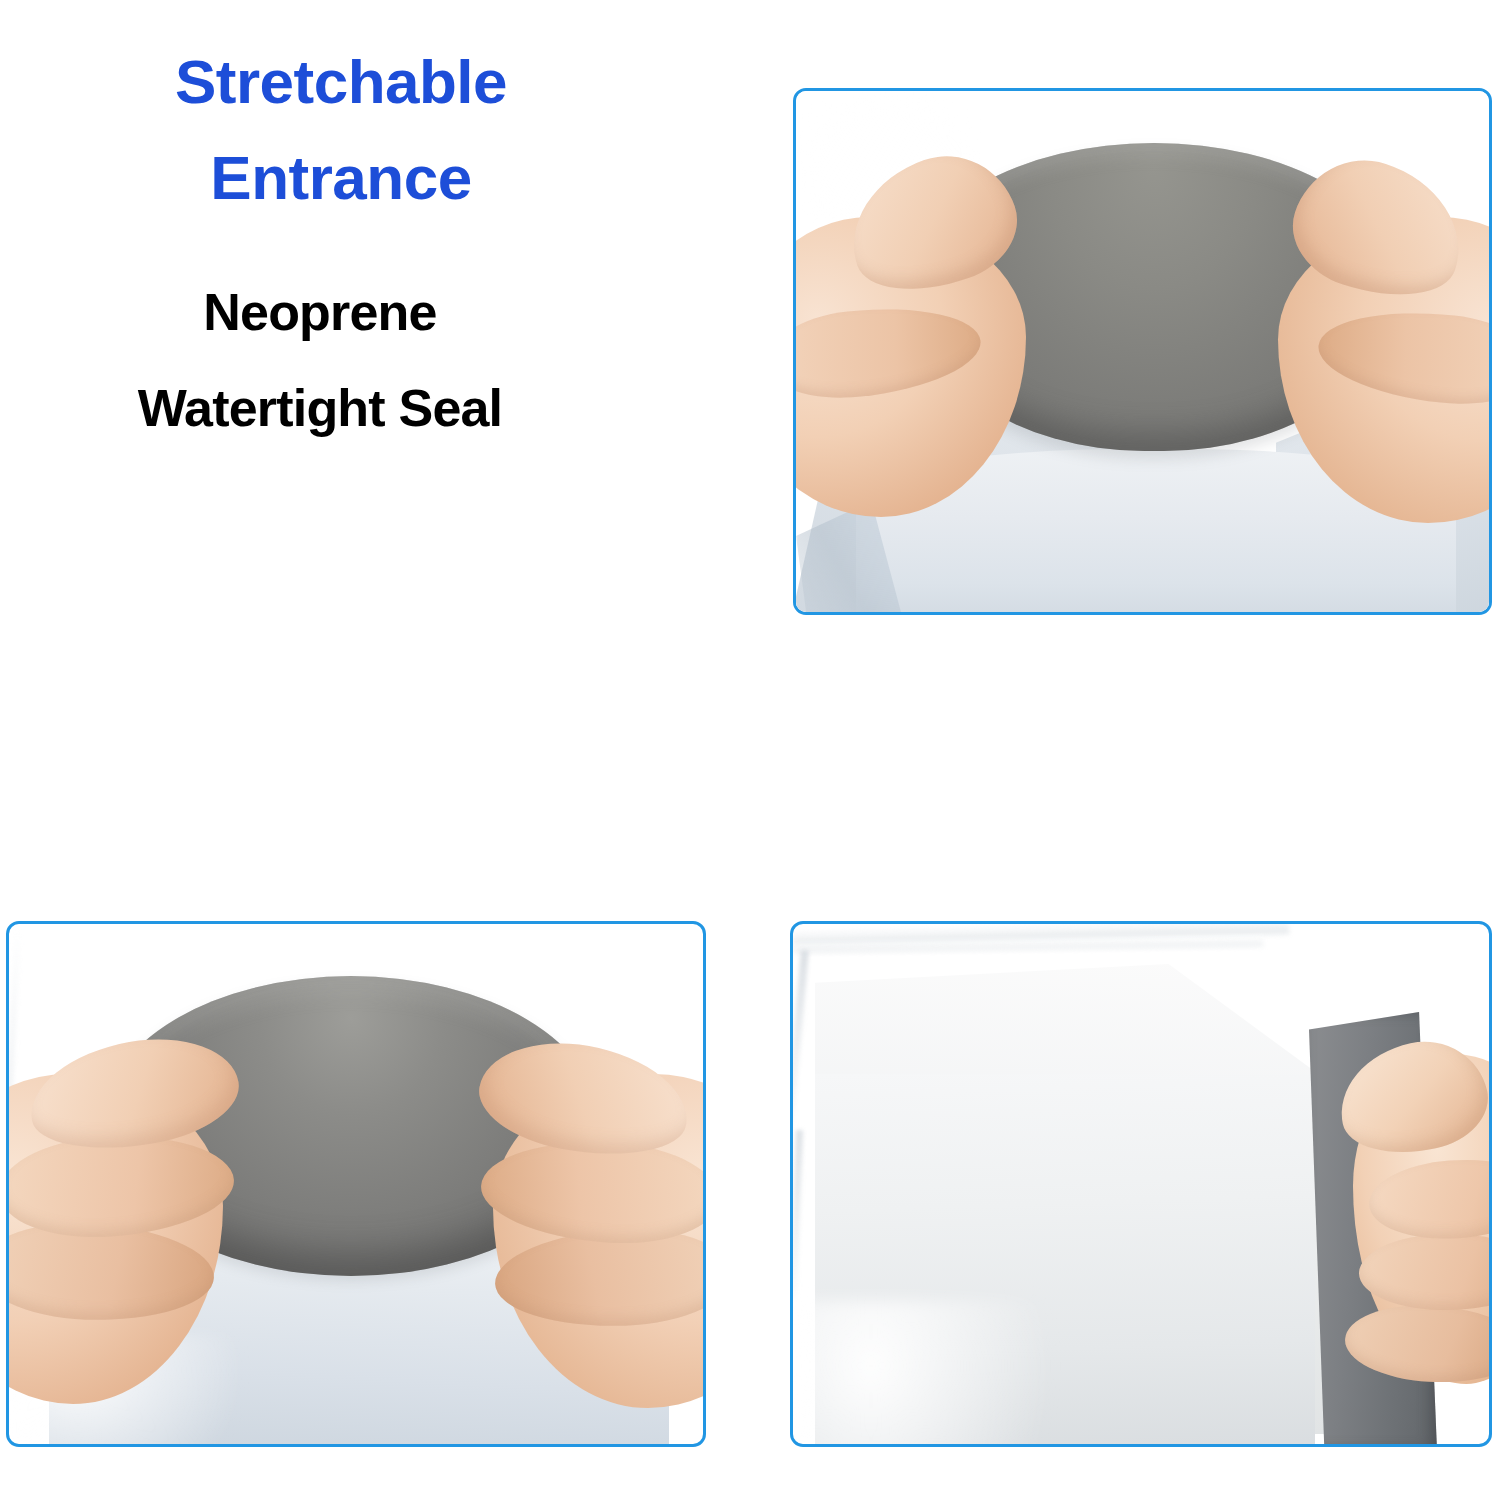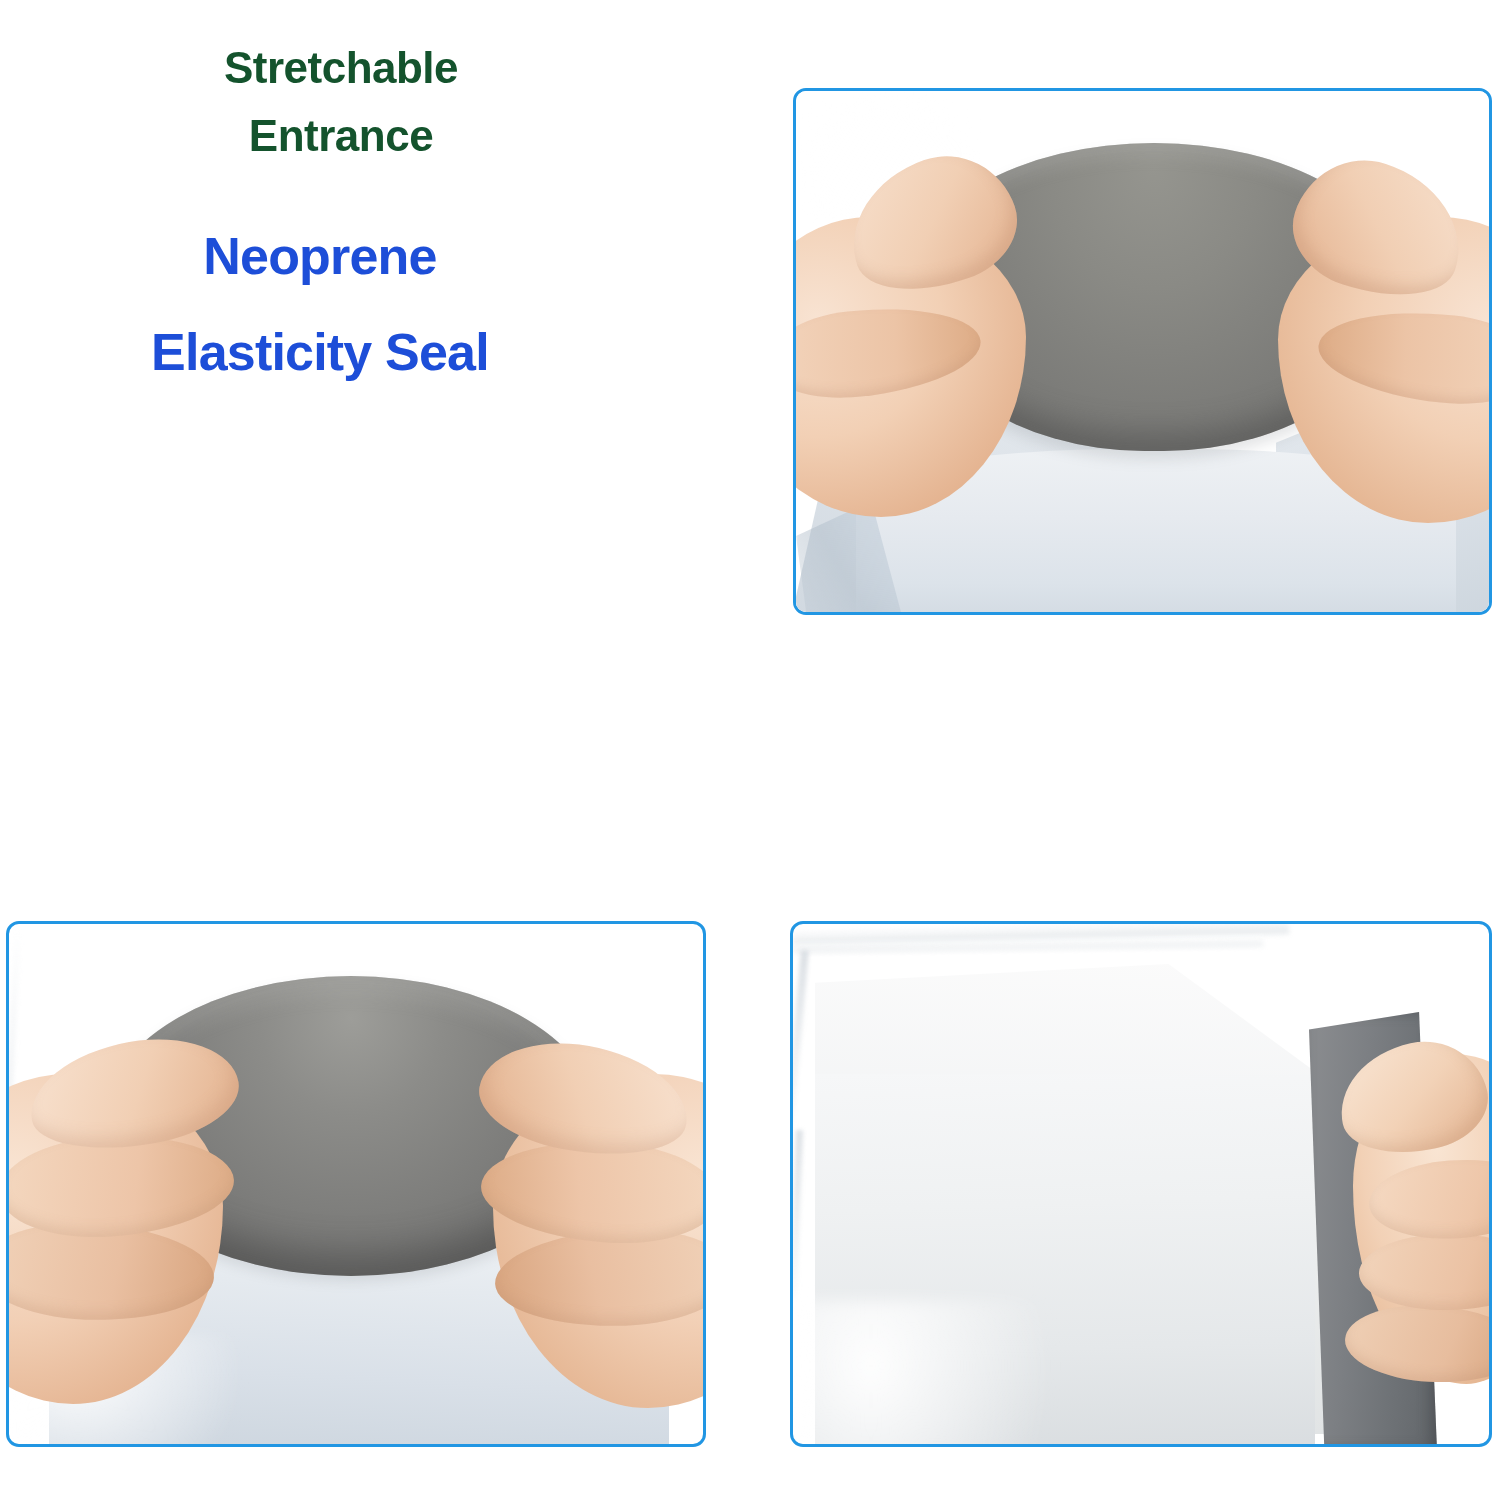--- a/index.html
+++ b/index.html
@@ -18,30 +18,30 @@
 
   
   #text-column {
     position: absolute;
     left: 0;
     top: 34px;
     width: 640px;
     text-align: center;
   }
   .headline-line {
-    color: #14532d;
+    color: #1d4ed8;
     font-weight: bold;
-    font-size: 44px;
+    font-size: 62px;
     line-height: 1.55;
     letter-spacing: -0.5px;
     white-space: nowrap;
     padding-left: 42px;
   }
   .feature-line {
-    color: #1d4ed8;
+    color: #000000;
     font-weight: bold;
     font-size: 52px;
     line-height: 1.0;
     letter-spacing: -0.8px;
     white-space: nowrap;
     margin-top: 44px;
   }
   .feature-line.first { margin-top: 60px; }
   .feature-line.wide { font-size: 54px; letter-spacing: -1.2px; }
 
@@ -348,21 +348,21 @@
 <div id="text-column">
 
   <div class="headline-line">Stretchable</div>
 
   <div class="headline-line">Entrance</div>
 
   <div class="feature-line first">Neoprene</div>
 
 
 
-  <div class="feature-line">Elasticity Seal</div>
+  <div class="feature-line">Watertight Seal</div>
 
 
 </div>
 
 <div class="photo-panel" id="panel-top-right">
   <div class="scene">
     <div id="p1-bg"></div>
 
     <div class="sheet" id="p1-sheet-left"></div>
     <div class="sheet" id="p1-sheet-right"></div>

